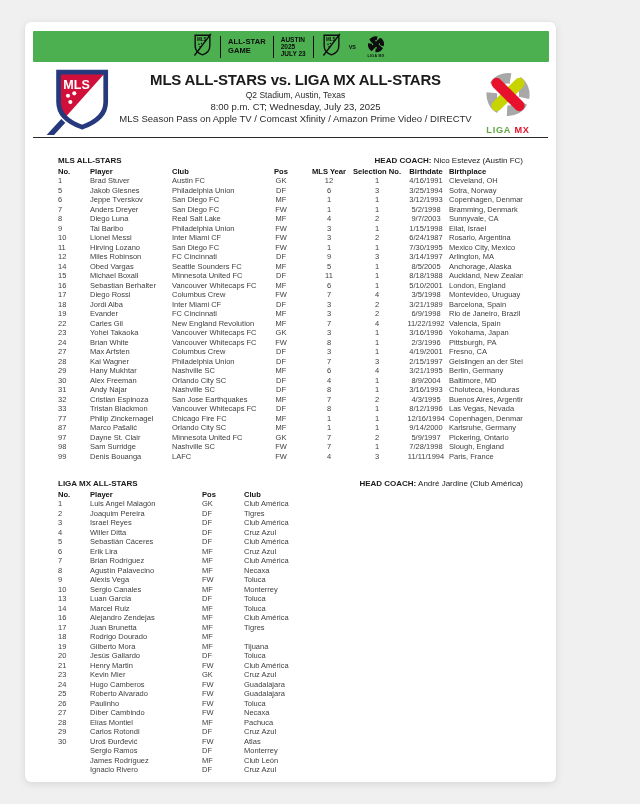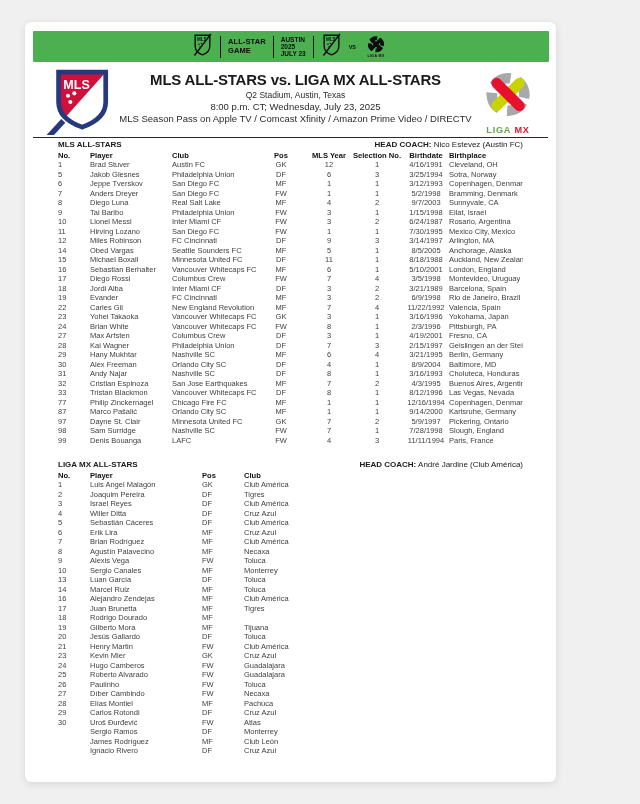--- a/index.html
+++ b/index.html
@@ -42,21 +42,21 @@
   .header-center { flex:1; text-align:center; padding-top:2px; }
   .match-title { font-size:15px; font-weight:bold; letter-spacing:-.2px; line-height:1.25; }
   .venue-line { font-size:8.5px; color:#2b2b2b; line-height:1.3; }
   .datetime-line { font-size:9.5px; color:#2b2b2b; line-height:1.3; }
   .broadcast-line { font-size:9.5px; color:#2b2b2b; line-height:1.35; }
   .rule { height:1px; background:#2a2a2a; margin:3px 8px 0 8px; }
   
   .section { padding:0 33px; }
   .section-head {
     display:flex; justify-content:space-between; align-items:baseline;
-    font-size:8px; line-height:10.5px; margin-top:2px;
+    font-size:8px; line-height:10.5px; margin-top:18px;
   }
   .section-title { font-weight:bold; }
   .coach { font-size:8px; }
   .coach b { font-weight:bold; }
   .thead, .tr { display:flex; line-height:9.5px; }
   .thead { font-weight:bold; font-size:7.6px; color:#111; }
   .tr { font-size:7.5px; color:#414141; }
   .td, .th { white-space:nowrap; overflow:hidden; }
   
   .t-mls .c0 { width:32px; text-align:left; }

